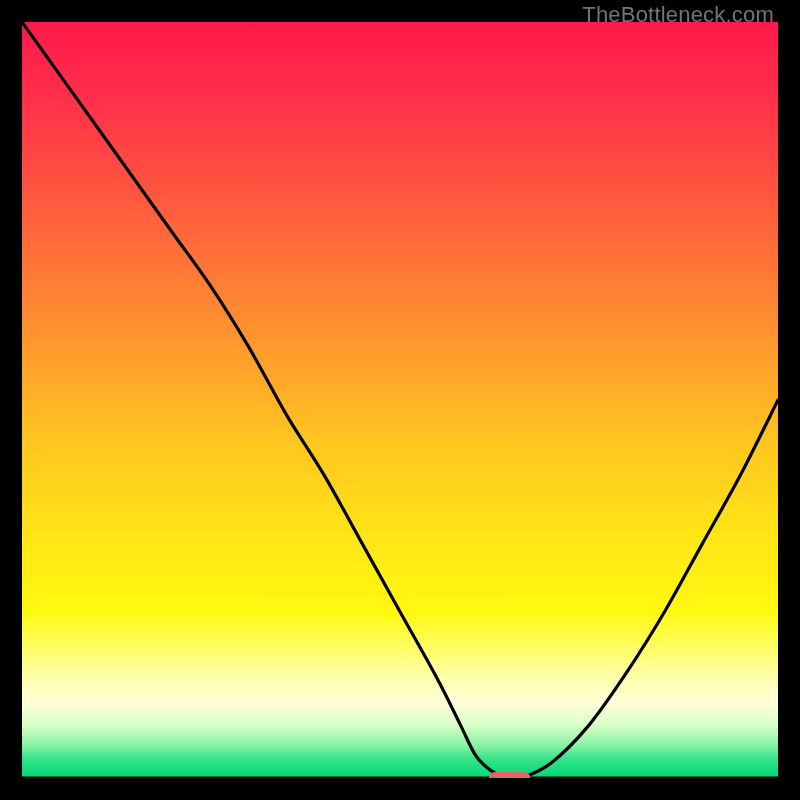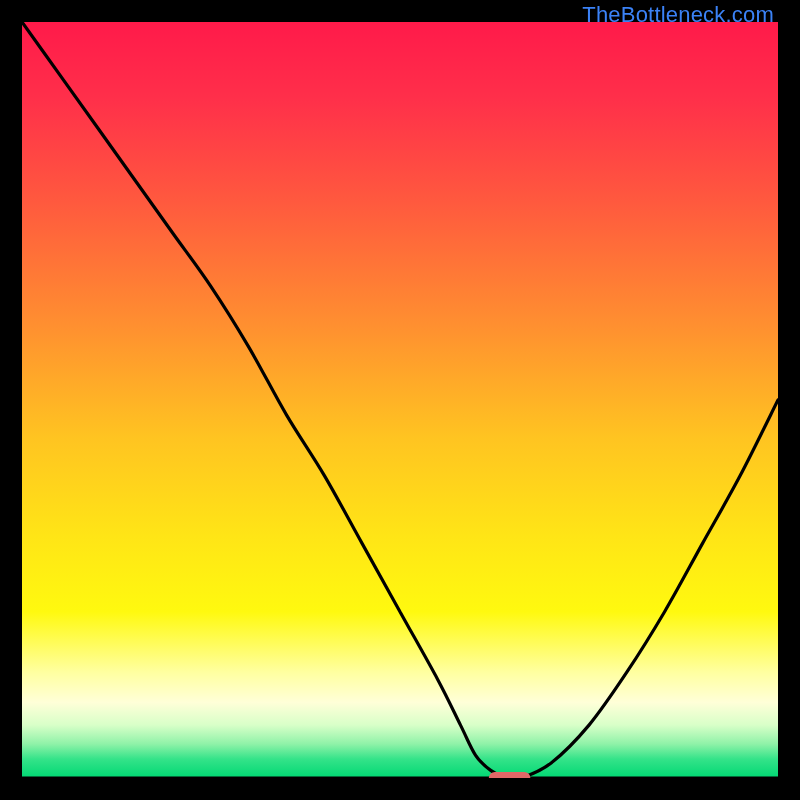--- a/index.html
+++ b/index.html
@@ -23,21 +23,21 @@
     position: absolute;
     left: 0;
     top: 0;
     width: 756px;
     height: 756px;
   }
   .watermark {
     position: absolute;
     top: 2px;
     right: 26px;
-    color: #3b82f6;
+    color: #737373;
     font-size: 22px;
     font-weight: 500;
     letter-spacing: 0.2px;
     user-select: none;
   }
   svg { display: block; }
 </style>
 </head>
 <body>
 

